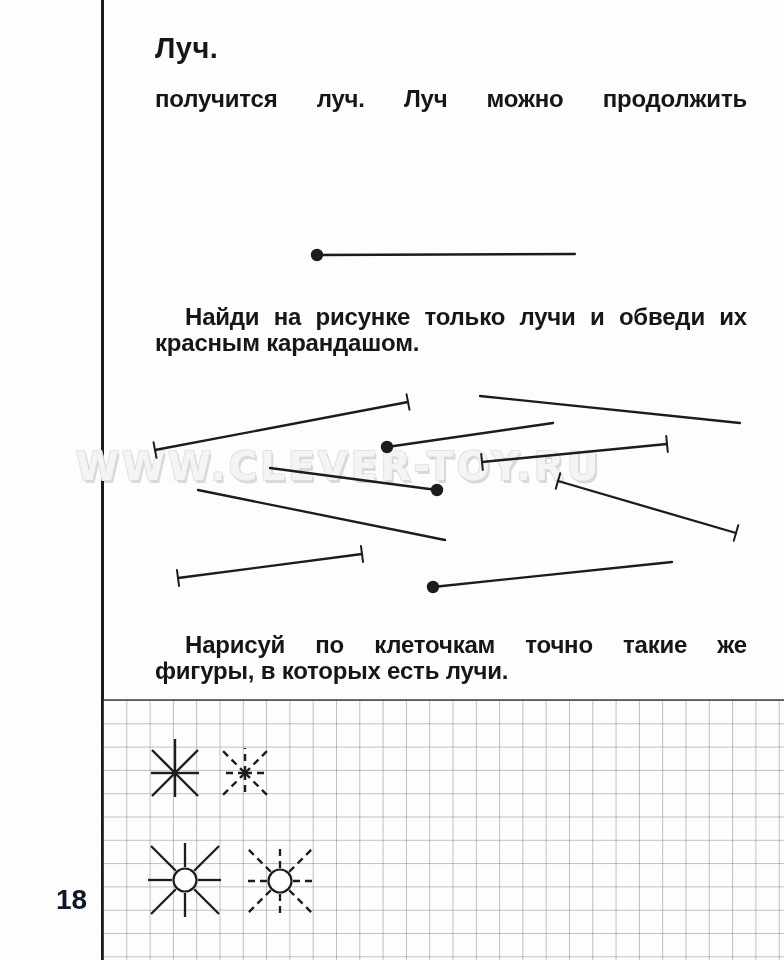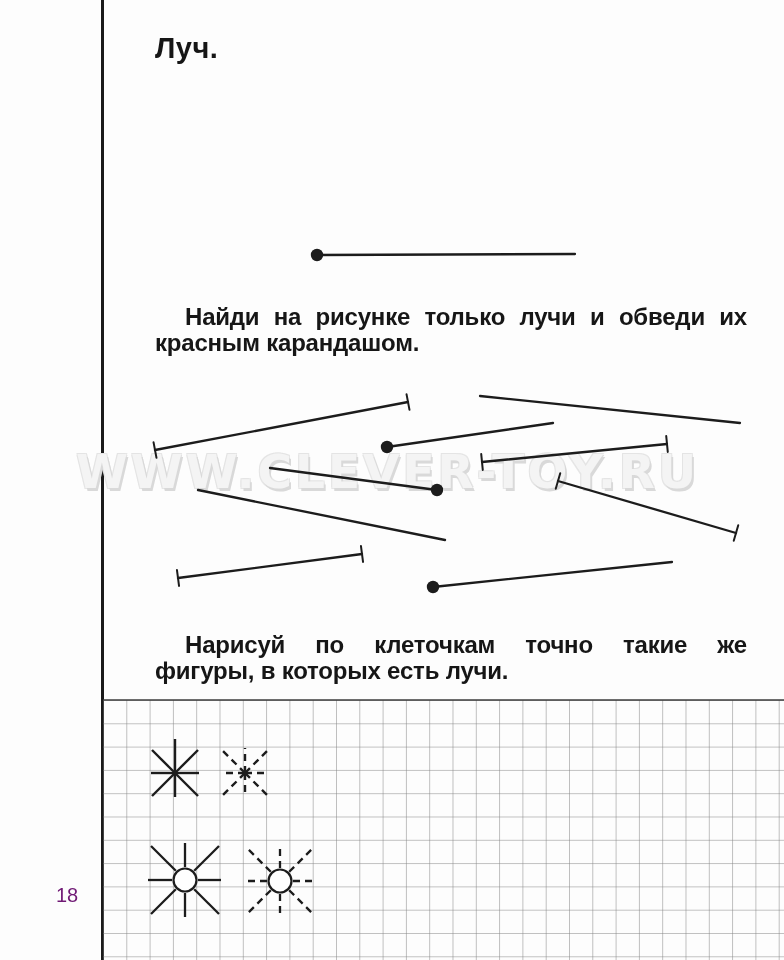--- a/index.html
+++ b/index.html
@@ -17,38 +17,39 @@
   .para{position:absolute;left:155px;width:592px;z-index:3;}
   .para .line{
     font-size:24px;line-height:26px;font-weight:600;letter-spacing:-0.2px;
     white-space:normal;
   }
   .para .just{text-align:justify;text-align-last:justify;}
   .para .indent{text-indent:30px;}
   .watermark{
     position:absolute;left:76px;top:444px;z-index:1;white-space:nowrap;
     font-family:"DejaVu Sans",sans-serif;font-weight:700;
-    font-size:47px;letter-spacing:3px;
+    font-size:39px;letter-spacing:3px;
     color:#f4f4f4;
     text-shadow:2px 3px 0 #d9d9d9,-1px -1px 0 #e4e4e4,1px -1px 0 #e6e6e6,-1px 1px 0 #e6e6e6,1px 1px 0 #dedede;
   }
   #scene{position:absolute;left:0;top:0;z-index:2;pointer-events:none;}
   .pagenum{
     position:absolute;left:56px;top:884px;z-index:3;
-    font-size:20px;font-weight:400;color:#701a75;
+    font-size:28px;font-weight:700;color:#0f172a;
   }
 </style>
 </head>
 <body>
 
 <div class="spine"></div>
 
 <div class="title">Луч.</div>
 
 <div class="para" style="top:86px">
+  <div class="line just">получится луч. Луч можно продолжить</div>
 </div>
 
 <div class="para" style="top:304px">
   <div class="line just indent">Найди на рисунке только лучи и обведи их</div>
   <div class="line">красным карандашом.</div>
 </div>
 
 <div class="para" style="top:632px">
   <div class="line just indent">Нарисуй по клеточкам точно такие же</div>
   <div class="line">фигуры, в которых есть лучи.</div>

